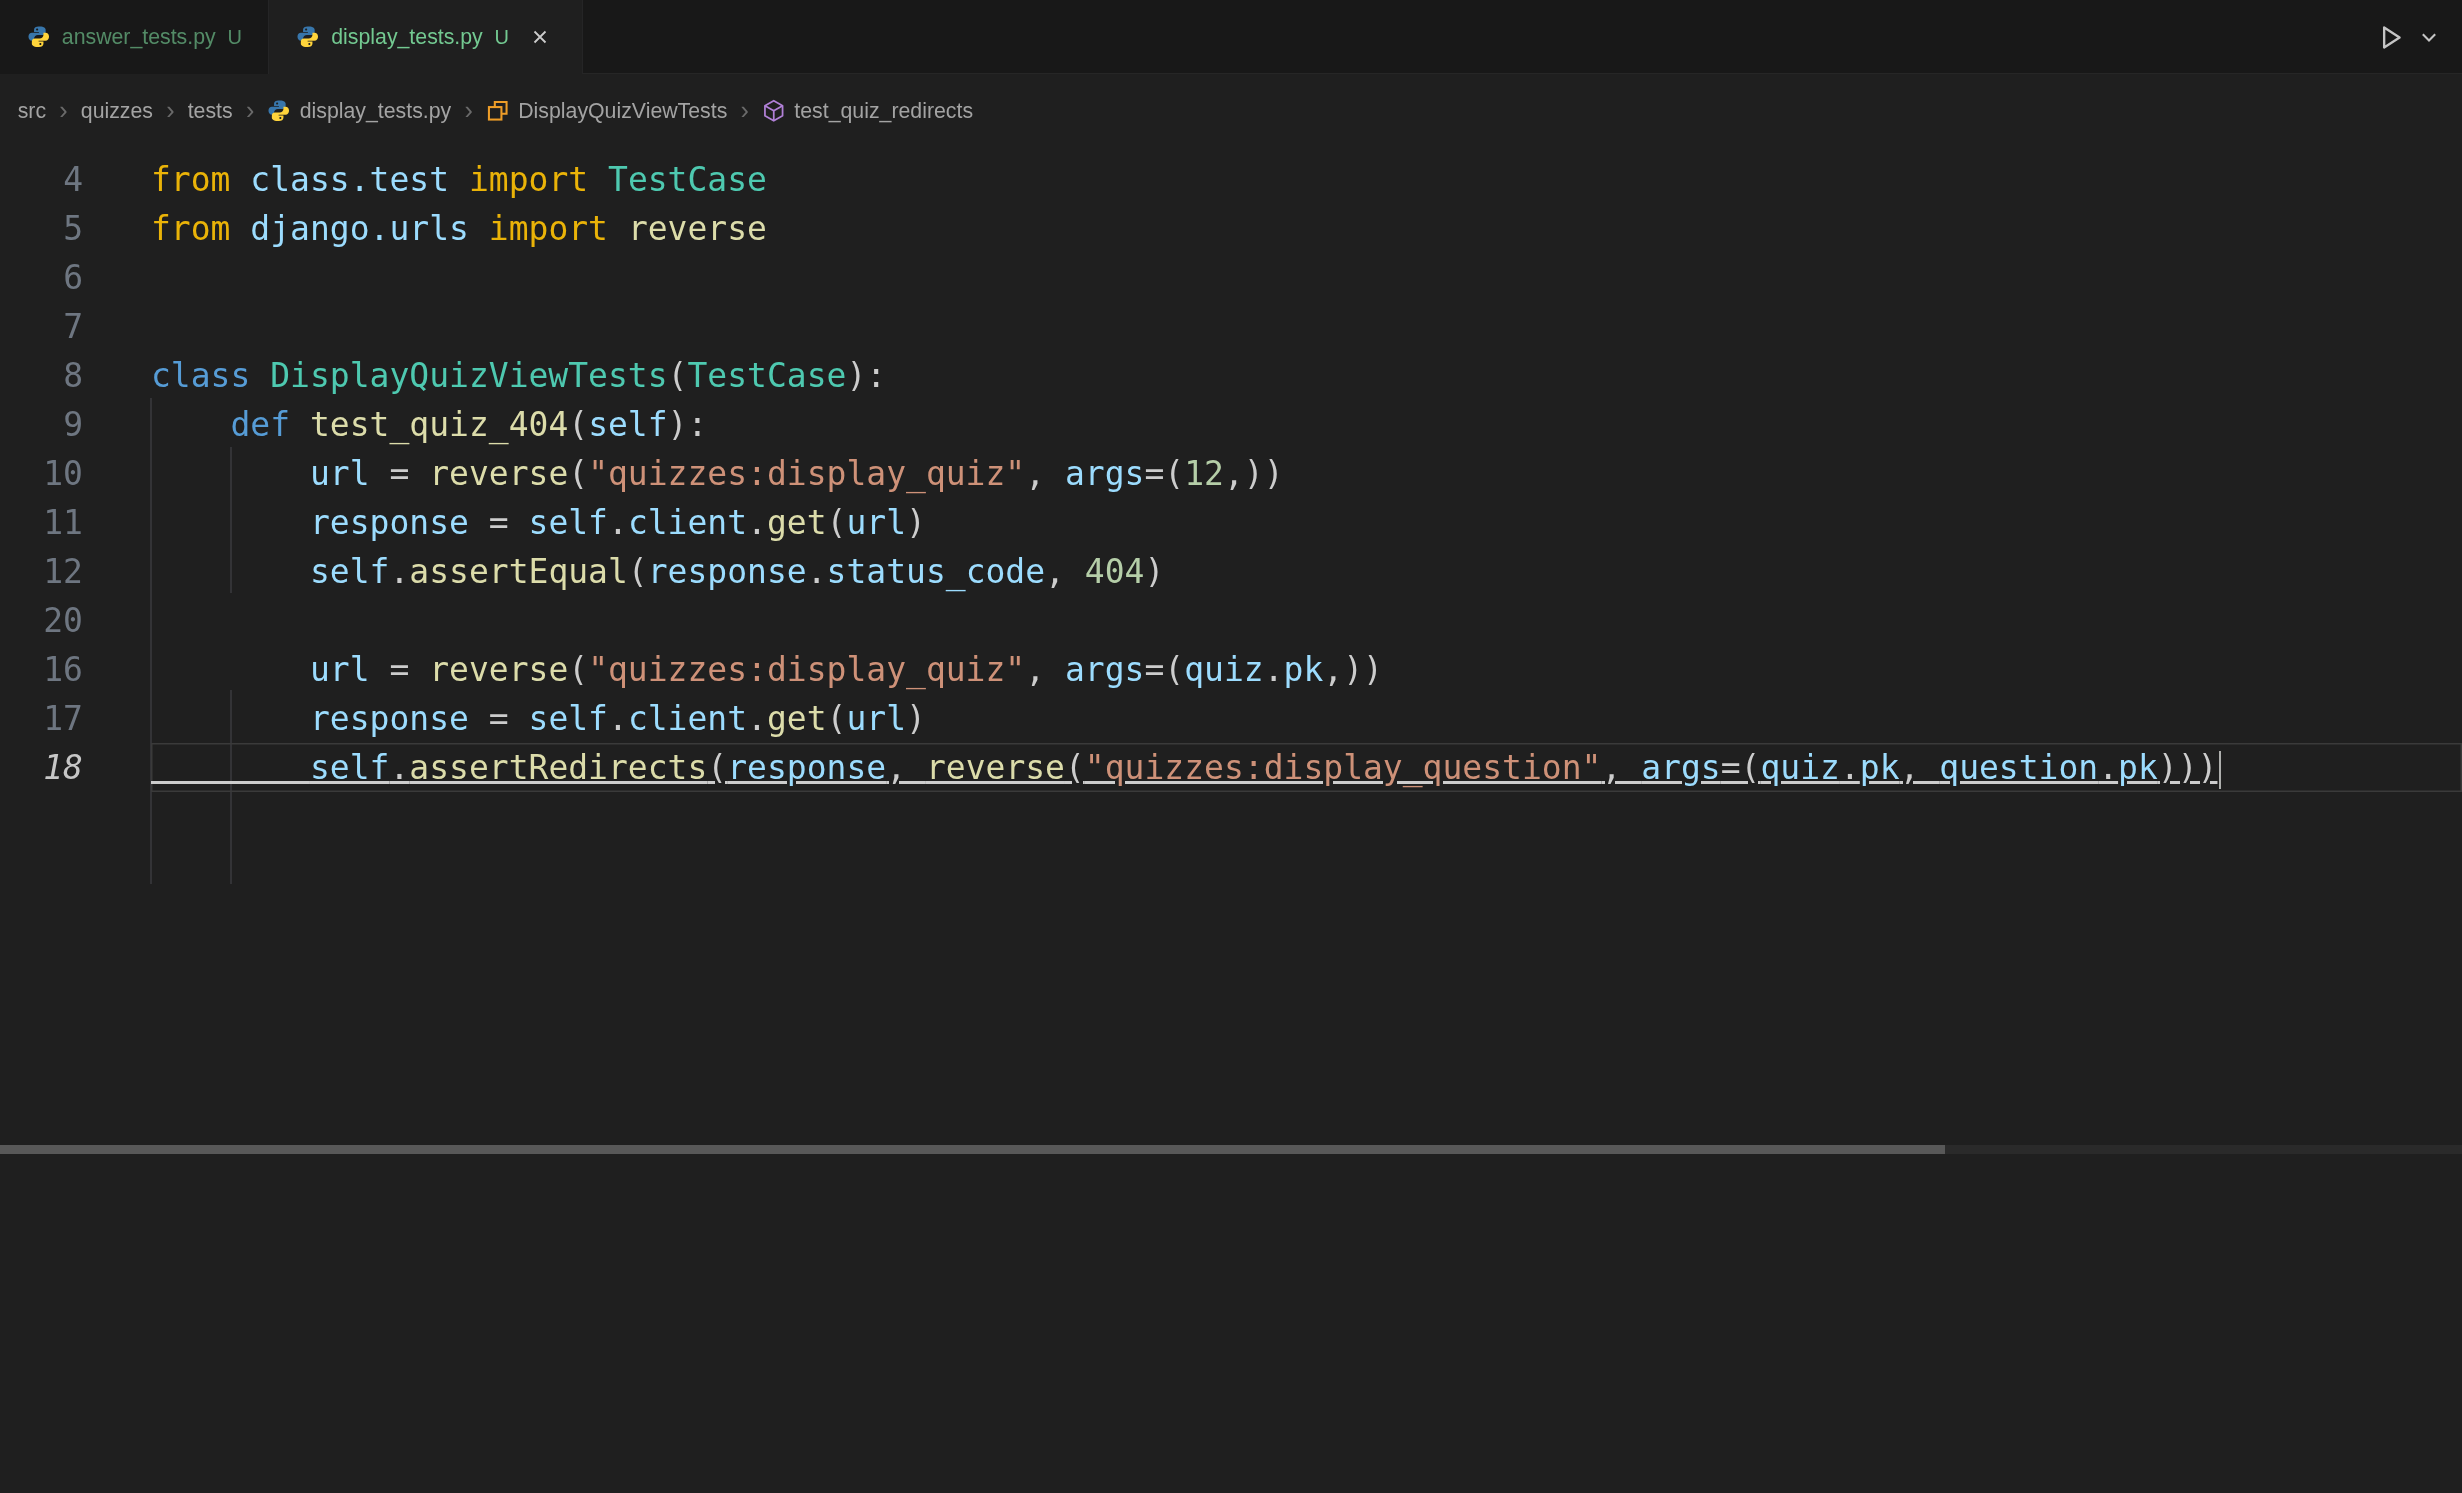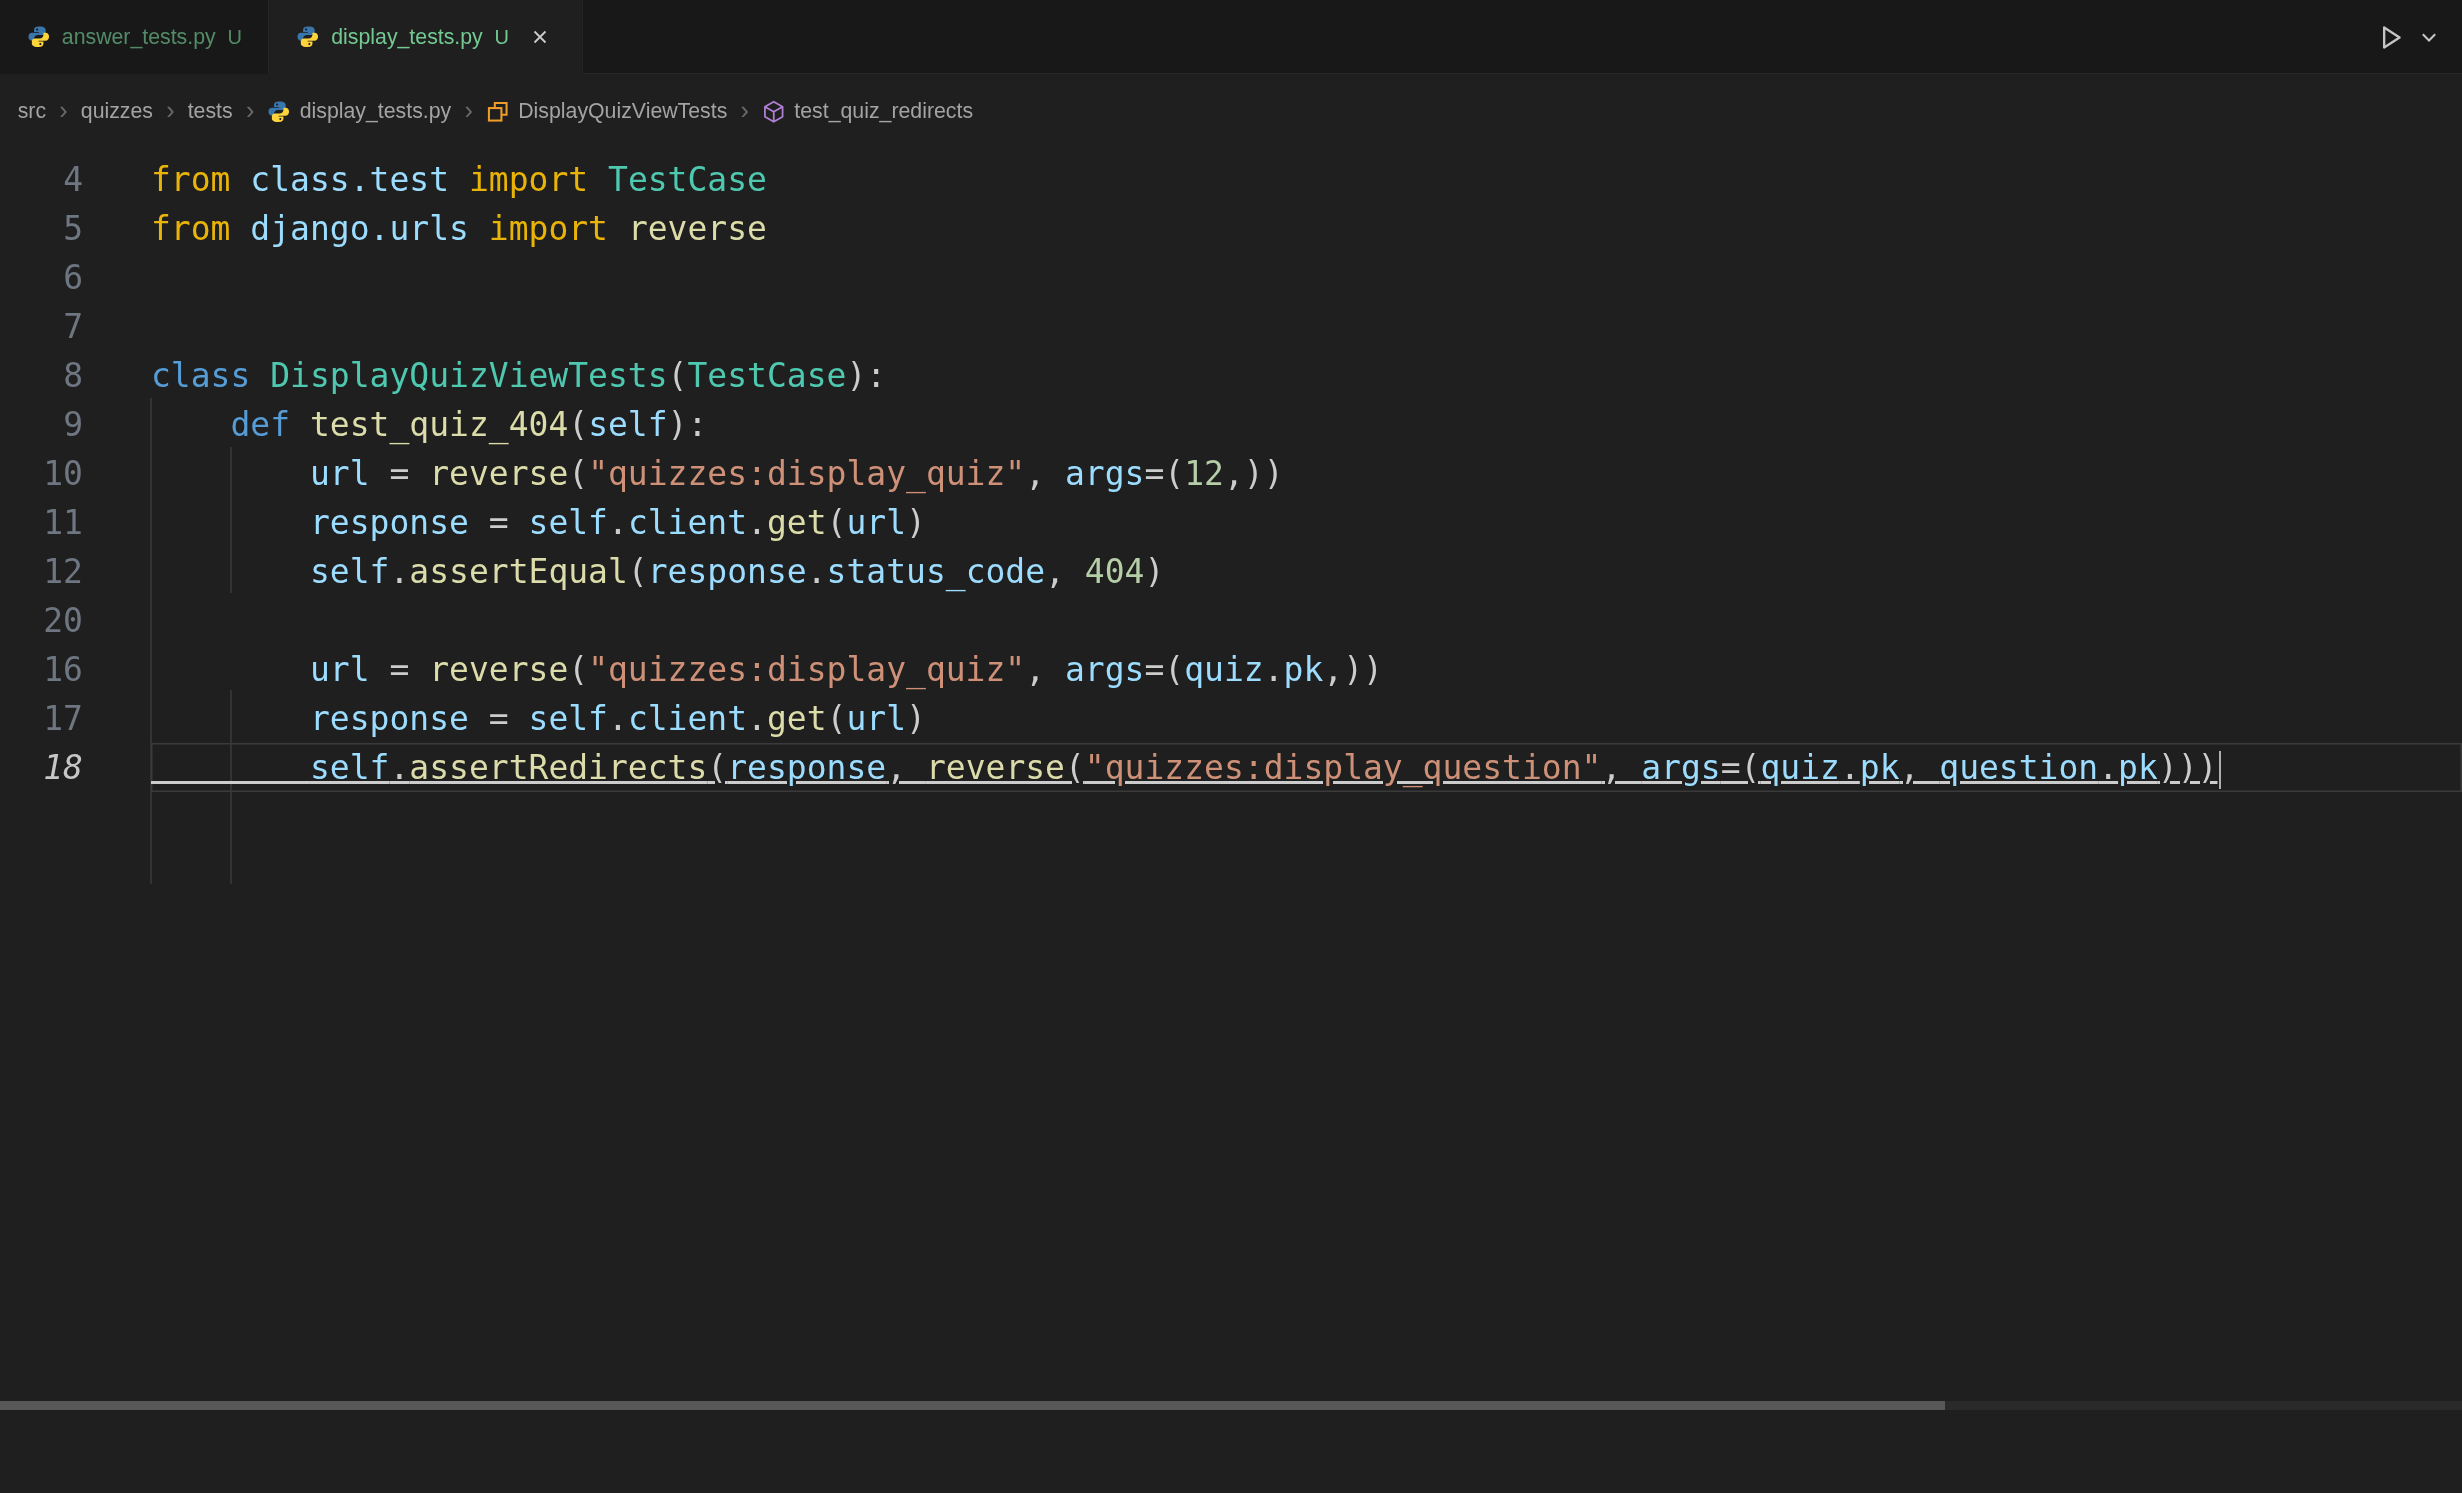--- a/index.html
+++ b/index.html
@@ -1,37 +1,37 @@
 <!DOCTYPE html>
 <html style="font-size:11.8px"><head>
 <meta charset="utf-8">
 <style>
   * { margin:0; padding:0; box-sizing:border-box; }
   html,body { width:2462px; height:1494px; background:#1f1f1f; overflow:hidden;
               font-family:"Liberation Sans", sans-serif; }
-  .window { position:relative; width:2462px; height:1410px; }
+  .window { position:relative; width:2462px; height:1154px; }
 
   
   .tabstrip { height:74px; background:#181818; display:flex; align-items:stretch;
               box-shadow: inset 0 -0.7px 0 #2b2b2b; }
   .tabs-container { display:flex; align-items:stretch; }
   .tab { display:flex; align-items:center; gap:11.8px; padding:0 26.5px; font-size:21.3px;
          background:#181818; border-right:0.7px solid #252526; cursor:pointer; }
   .tab.active { background:#1f1f1f; }
   .tab-label, .tab-status { color:#73C991; }
   .tab-status { font-size:20px; }
   .tab:not(.active) .tab-label, .tab:not(.active) .tab-status { opacity:.65; }
   .tab-close { width:32px; height:32px; display:flex; align-items:center; justify-content:center;
                border-radius:7.4px; margin-left:2.9px; }
   .editor-actions { margin-left:auto; display:flex; align-items:center; gap:13.2px; padding-right:22px; }
 
   
   .breadcrumbs { height:74px; display:flex; align-items:center; padding:0 17.7px; gap:13.2px;
                  font-size:21.3px; color:#a3a3a3; background:#1f1f1f; }
-  .crumb { display:flex; align-items:flex-end; gap:8.8px; cursor:pointer; white-space:nowrap; }
+  .crumb { display:flex; align-items:center; gap:8.8px; cursor:pointer; white-space:nowrap; }
   .crumb-sep { color:#6a6a6a; font-size:25px; line-height:1; transform:translateY(-1.5px); }
 
   
   .editor { position:relative; height:1338px; overflow:hidden; }
   .code-lines { padding-top:7.4px; font-family:"DejaVu Sans Mono", monospace;
                 font-size:33px; line-height:49px; }
   .line { display:flex; height:49px; }
   .gutter { width:83px; flex:none; text-align:right; color:#6e7681; user-select:none; }
   .gutter-space { width:68px; flex:none; }
   .codeln { flex:1; white-space:pre; color:#cccccc; position:relative; }

